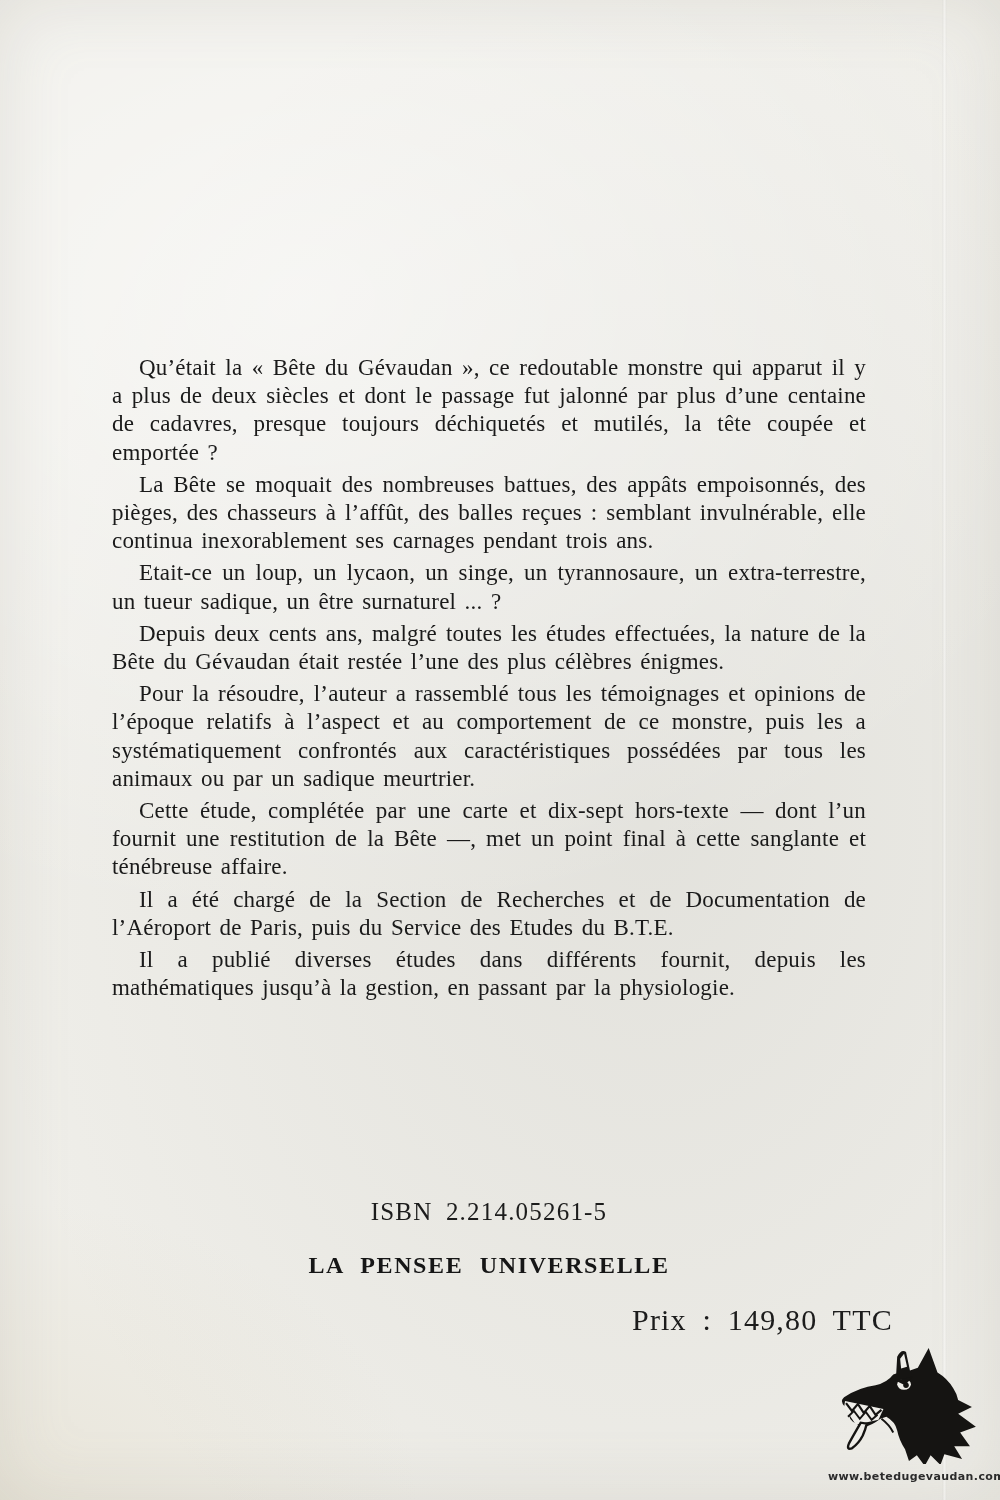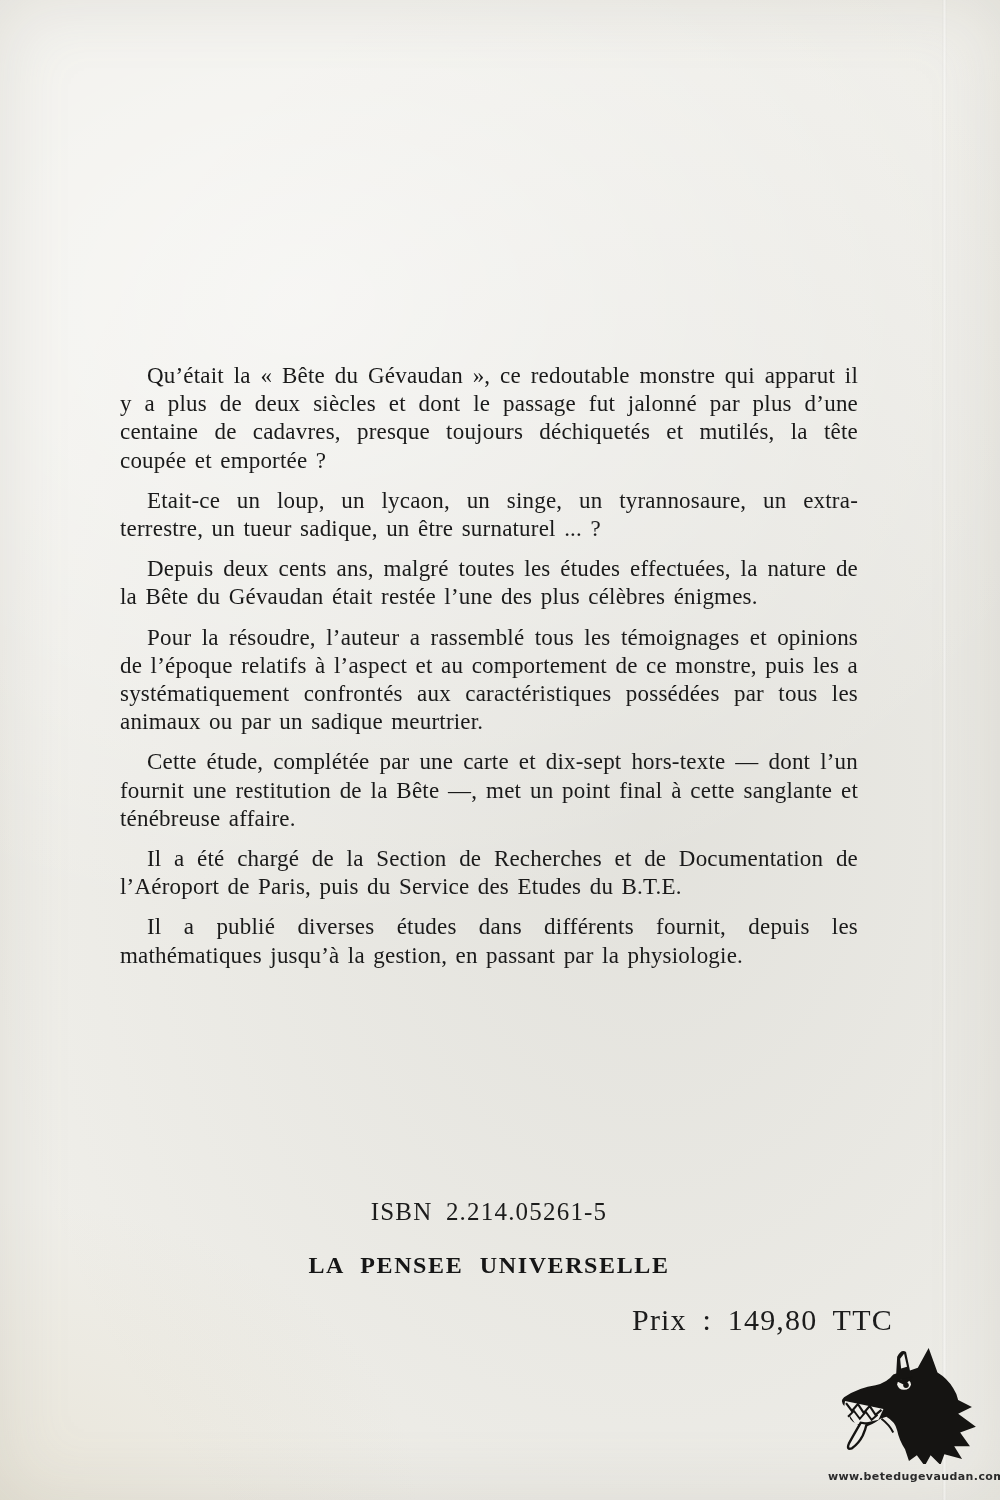--- a/index.html
+++ b/index.html
@@ -27,21 +27,21 @@
   }
   .text-block{
     position:absolute;
     left:108px;top:350px;width:762px;
     color:#1a1a1a;
     font-size:23px;line-height:28.2px;
     text-align:justify;
     letter-spacing:0.2px;
     word-spacing:2.5px;
   }
-  .text-block p{margin:12px;text-indent:27px;}
+  .text-block p{margin:4px;text-indent:27px;}
   .isbn{
     position:absolute;left:108px;top:1198px;width:762px;
     text-align:center;
     font-size:25px;color:#1c1c1c;
     letter-spacing:1.2px;word-spacing:6px;
   }
   .publisher{
     position:absolute;left:108px;top:1252px;width:762px;
     text-align:center;
     font-family:Liberation Serif, serif;
@@ -70,20 +70,21 @@
 </style>
 </head>
 <body>
 
 <div class="page">
 
   <div class="crease"></div>
 
   <div class="text-block">
     <p>Qu’était la « Bête du Gévaudan », ce redoutable monstre qui apparut il y a plus de deux siècles et dont le passage fut jalonné par plus d’une centaine de cadavres, presque toujours déchiquetés et mutilés, la tête coupée et emportée ?</p>
+    <p>La Bête se moquait des nombreuses battues, des appâts empoisonnés, des pièges, des chasseurs à l’affût, des balles reçues : semblant invulnérable, elle continua inexorablement ses carnages pendant trois ans.</p>
     <p>Etait-ce un loup, un lycaon, un singe, un tyrannosaure, un extra-terrestre, un tueur sadique, un être surnaturel ... ?</p>
     <p>Depuis deux cents ans, malgré toutes les études effectuées, la nature de la Bête du Gévaudan était restée l’une des plus célèbres énigmes.</p>
     <p>Pour la résoudre, l’auteur a rassemblé tous les témoignages et opinions de l’époque relatifs à l’aspect et au comportement de ce monstre, puis les a systématiquement confrontés aux caractéristiques possédées par tous les animaux ou par un sadique meurtrier.</p>
     <p>Cette étude, complétée par une carte et dix-sept hors-texte — dont l’un fournit une restitution de la Bête —, met un point final à cette sanglante et ténébreuse affaire.</p>
     <p>Il a été chargé de la Section de Recherches et de Documentation de l’Aéroport de Paris, puis du Service des Etudes du B.T.E.</p>
     <p>Il a publié diverses études dans différents fournit, depuis les mathématiques jusqu’à la gestion, en passant par la physiologie.</p>
   </div>
 
   <div class="isbn">ISBN 2.214.05261-5</div>
 

